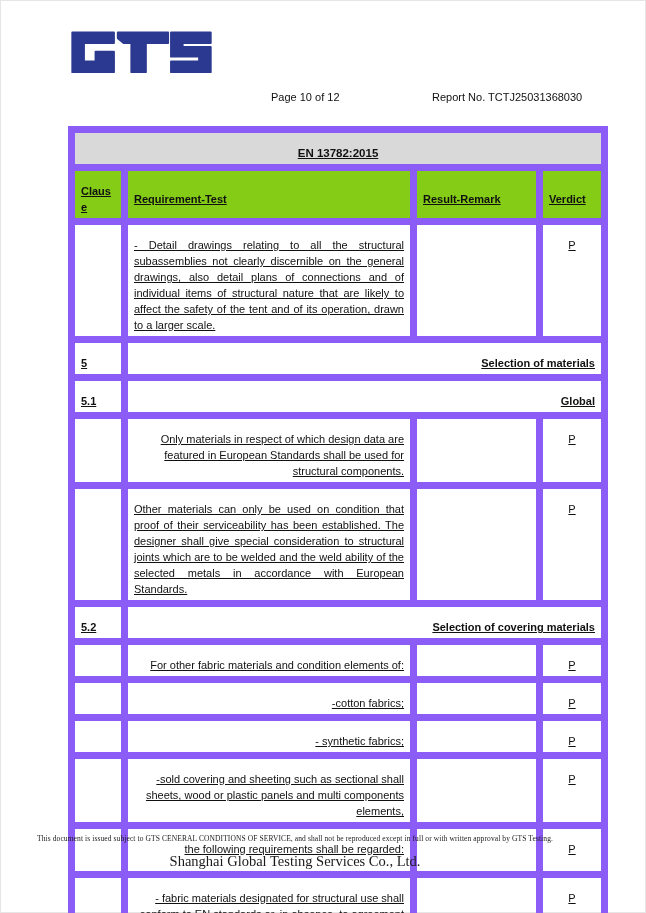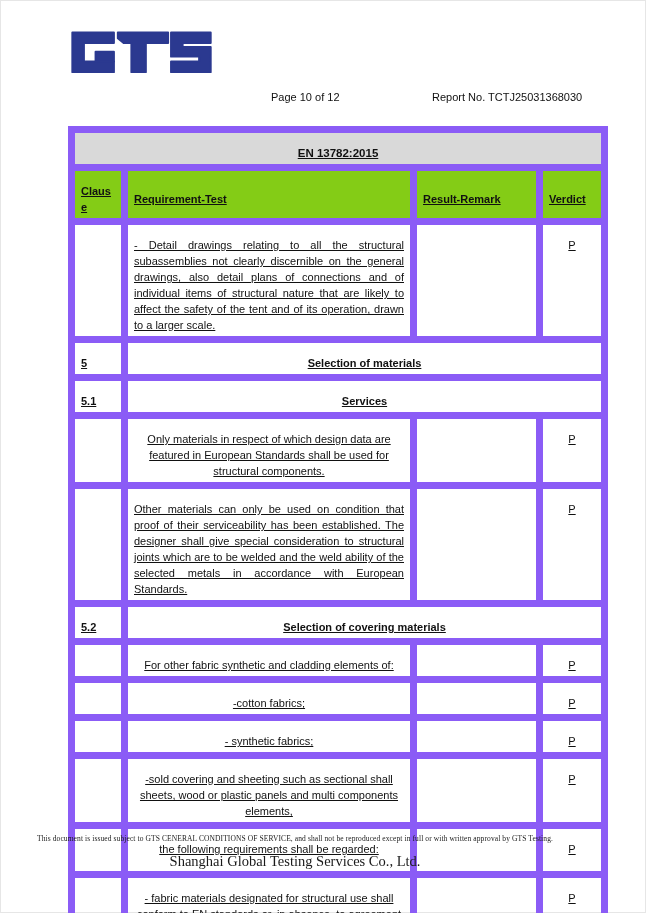--- a/index.html
+++ b/index.html
@@ -49,21 +49,21 @@
     font-size:11.5px;
   }
   tr.col-header th {
     background:#84cc16;
     text-align:left;
     font-weight:bold;
     height:20px;
     vertical-align:middle;
   }
   td.clause { font-weight:bold; }
-  td.requirement { text-align:center; }
+  td.requirement { text-align:right; }
   td.requirement.justify { text-align:justify; }
   td.requirement.section { font-weight:bold; }
   td.verdict { text-align:center; }
   tr.tall td { padding-bottom:14px;margin-top:24px; }
 
   .footer {
     position:absolute; left:0; top:834px; width:590px;
     text-align:center;
     font-family:"Liberation Serif", serif;
     color:#1a1a1a;
@@ -114,41 +114,41 @@
           <td class="requirement justify">- Detail drawings relating to all the structural subassemblies not clearly discernible on the general drawings, also detail plans of connections and of individual items of structural nature that are likely to affect the safety of the tent and of its operation, drawn to a larger scale.</td>
           <td class="result"></td>
           <td class="verdict">P</td>
         </tr>
         <tr>
           <td class="clause">5</td>
           <td class="requirement section" colspan="3">Selection of materials</td>
         </tr>
         <tr>
           <td class="clause">5.1</td>
-          <td class="requirement section" colspan="3">Services</td>
+          <td class="requirement section" colspan="3">Global</td>
         </tr>
         <tr>
           <td class="clause"></td>
           <td class="requirement">Only materials in respect of which design data are featured in European Standards shall be used for structural components.</td>
           <td class="result"></td>
           <td class="verdict">P</td>
         </tr>
         <tr>
           <td class="clause"></td>
           <td class="requirement justify">Other materials can only be used on condition that proof of their serviceability has been established. The designer shall give special consideration to structural joints which are to be welded and the weld ability of the selected metals in accordance with European Standards.</td>
           <td class="result"></td>
           <td class="verdict">P</td>
         </tr>
         <tr>
           <td class="clause">5.2</td>
           <td class="requirement section" colspan="3">Selection of covering materials</td>
         </tr>
         <tr>
           <td class="clause"></td>
-          <td class="requirement">For other fabric synthetic and cladding elements of:</td>
+          <td class="requirement">For other fabric materials and condition elements of:</td>
           <td class="result"></td>
           <td class="verdict">P</td>
         </tr>
         <tr>
           <td class="clause"></td>
           <td class="requirement">-cotton fabrics;</td>
           <td class="result"></td>
           <td class="verdict">P</td>
         </tr>
         <tr>

